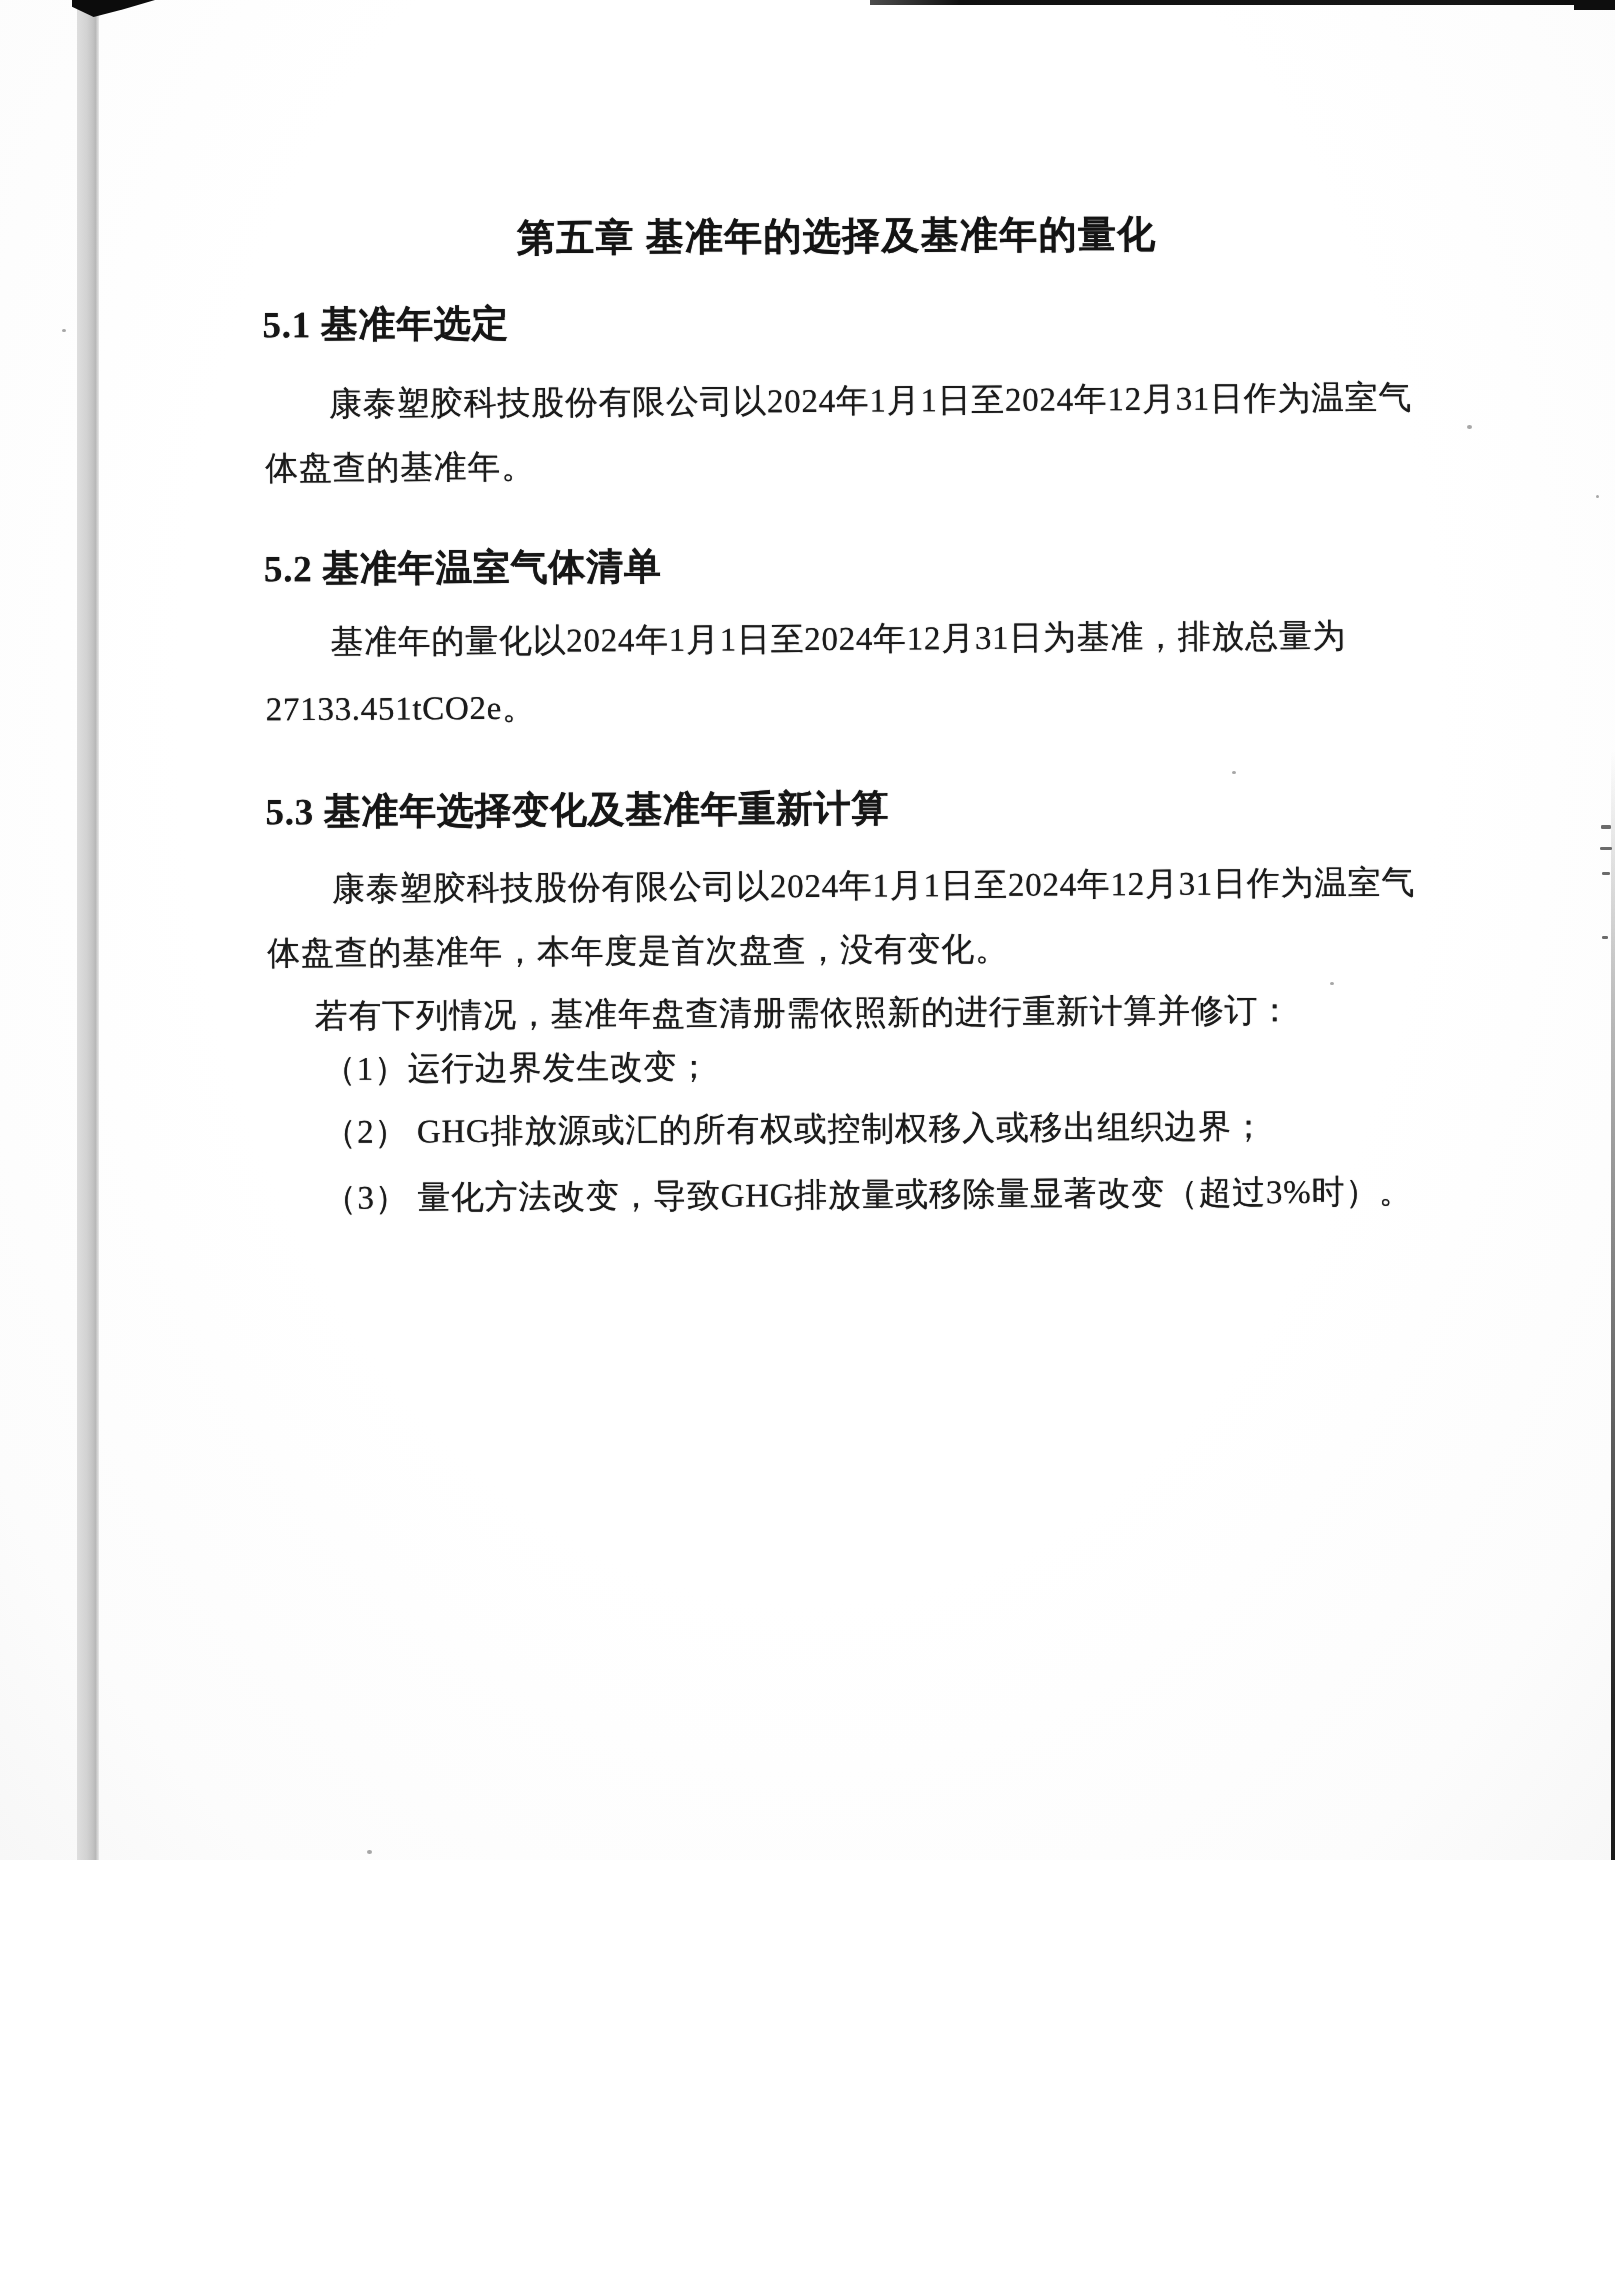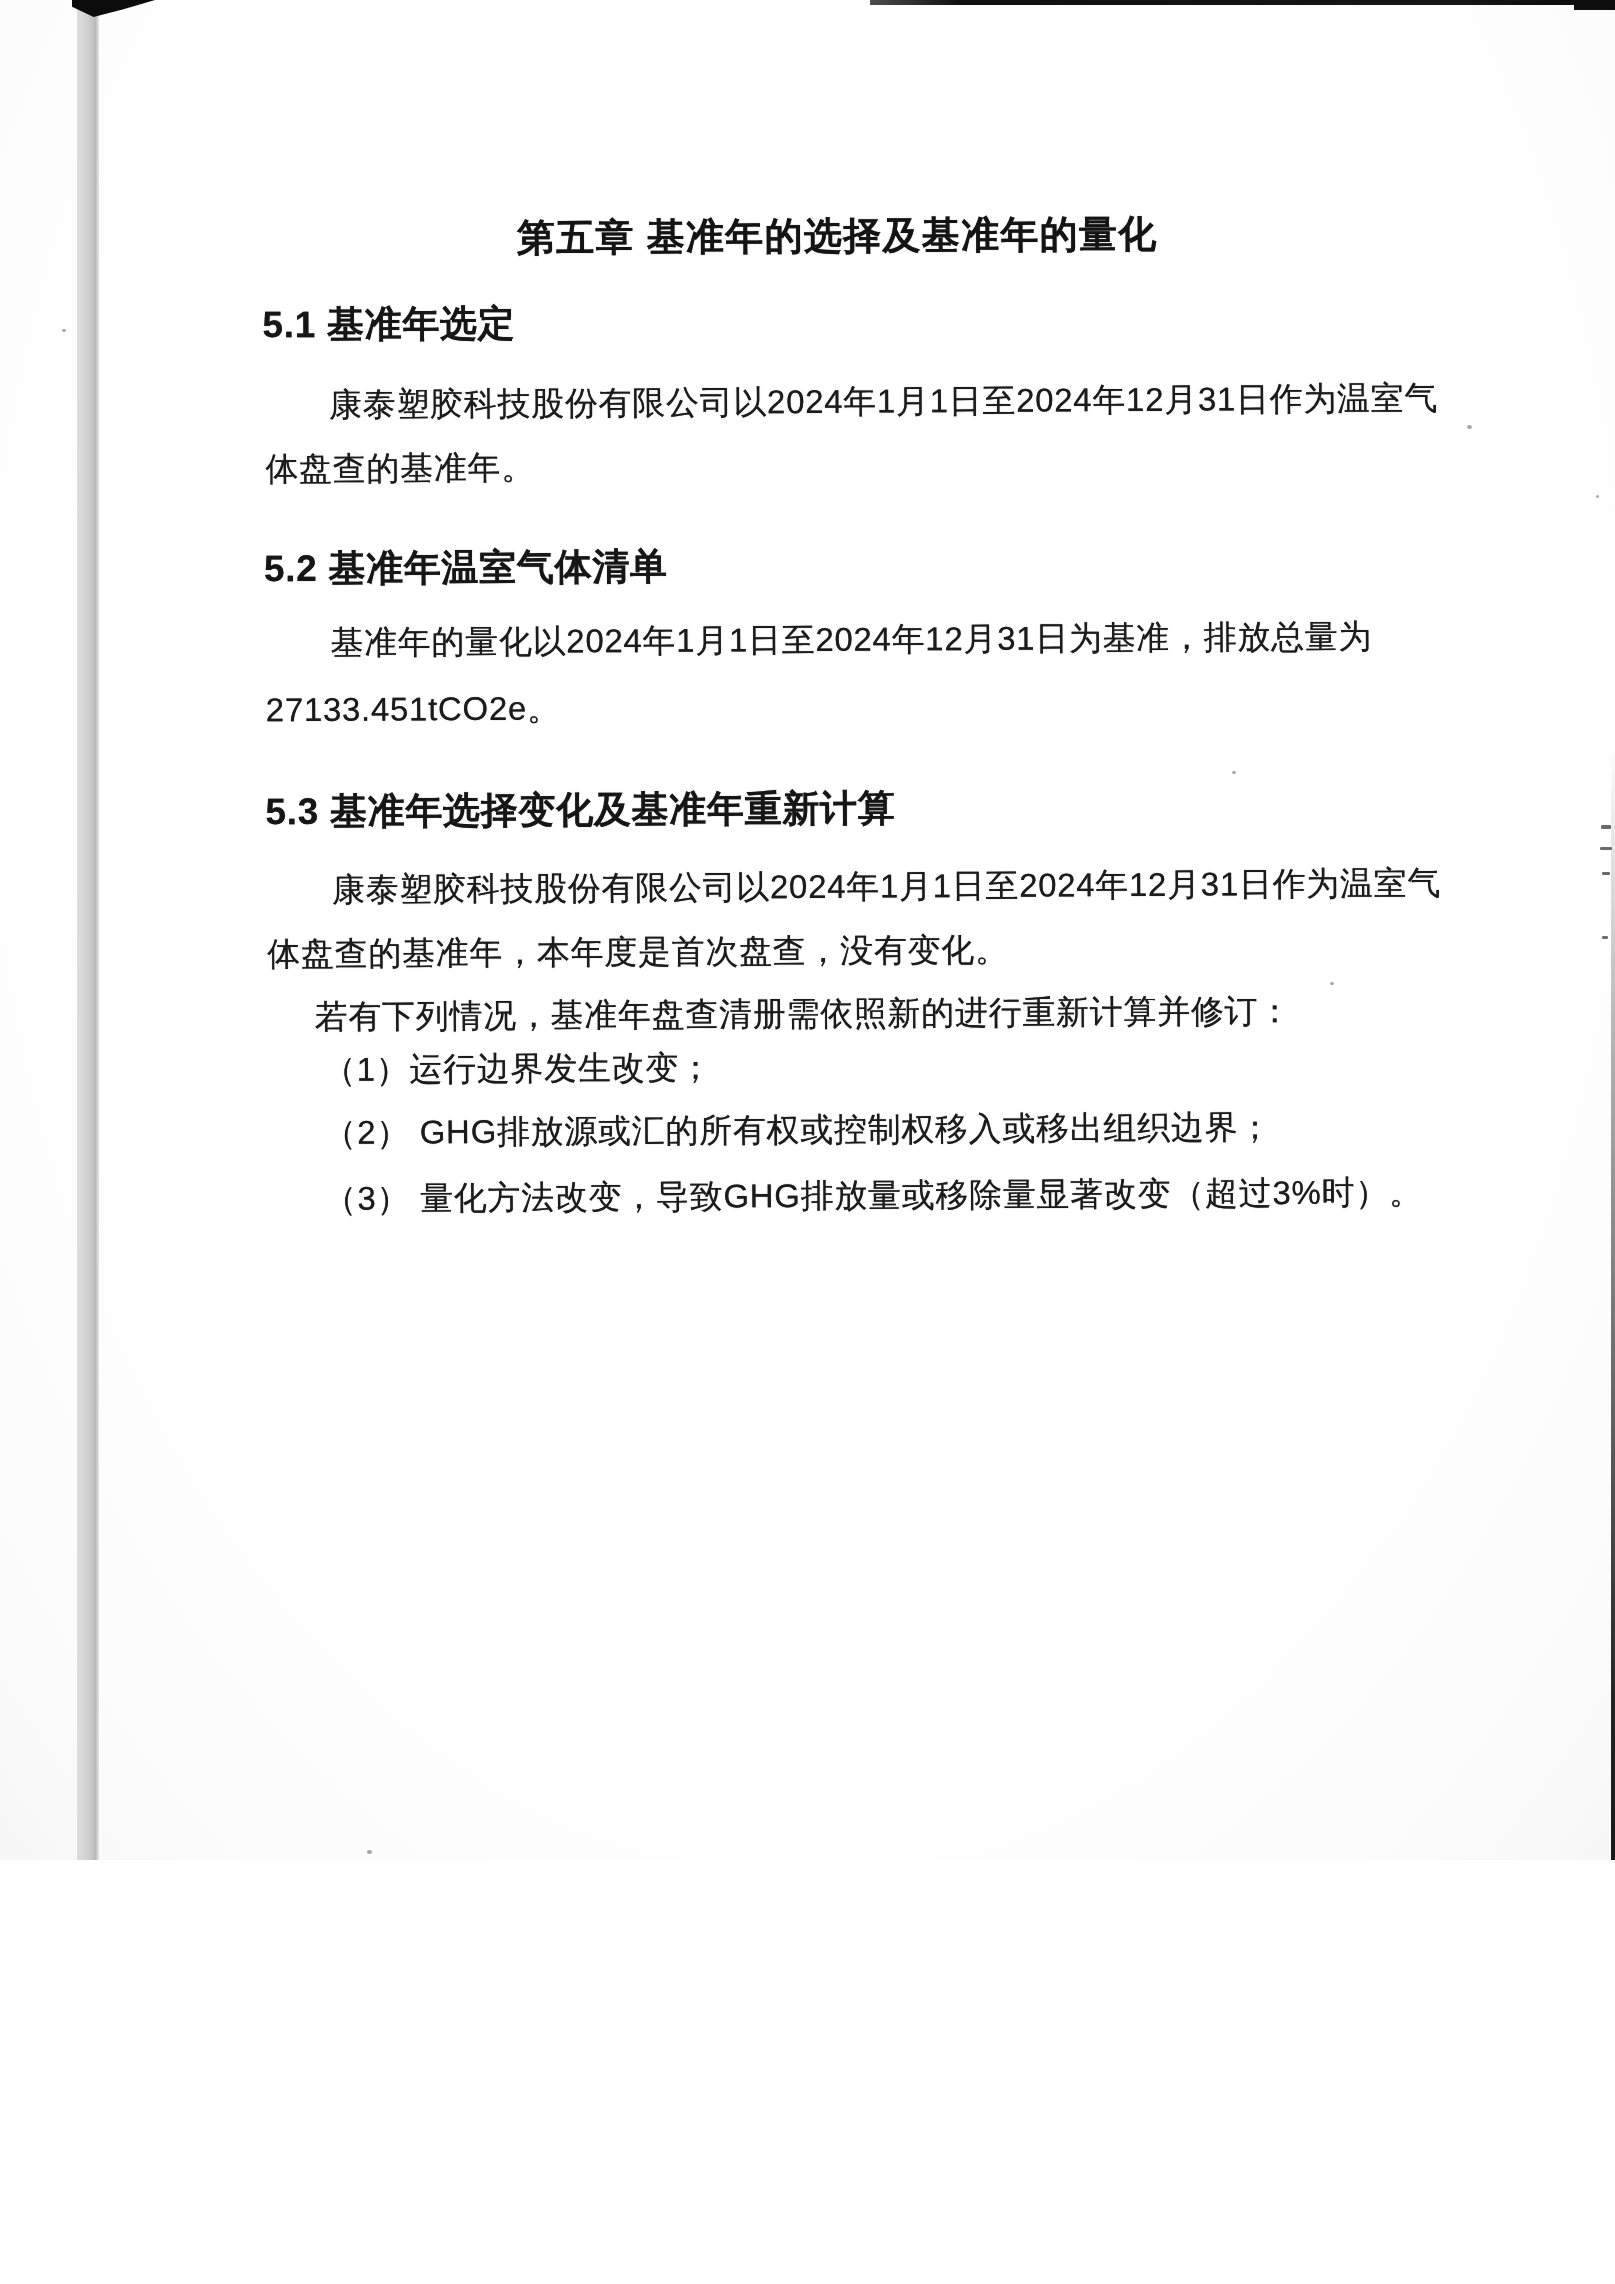--- a/index.html
+++ b/index.html
@@ -6,21 +6,21 @@
     margin: 0;
     padding: 0;
     background: #ffffff;
   }
   .page {
     position: relative;
     width: 1616px;
     height: 1860px;
     background: radial-gradient(ellipse at 50% 38%, #ffffff 55%, #fcfcfc 85%, #f7f7f7 100%);
     overflow: hidden;
-    font-family: Liberation Sans, sans-serif;
+    font-family: Liberation Serif, serif;
   }
   
   .text-layer {
     position: absolute;
     inset: 0;
     transform: rotate(-0.35deg);
     transform-origin: 50% 40%;
   }
   .line {
     position: absolute;

